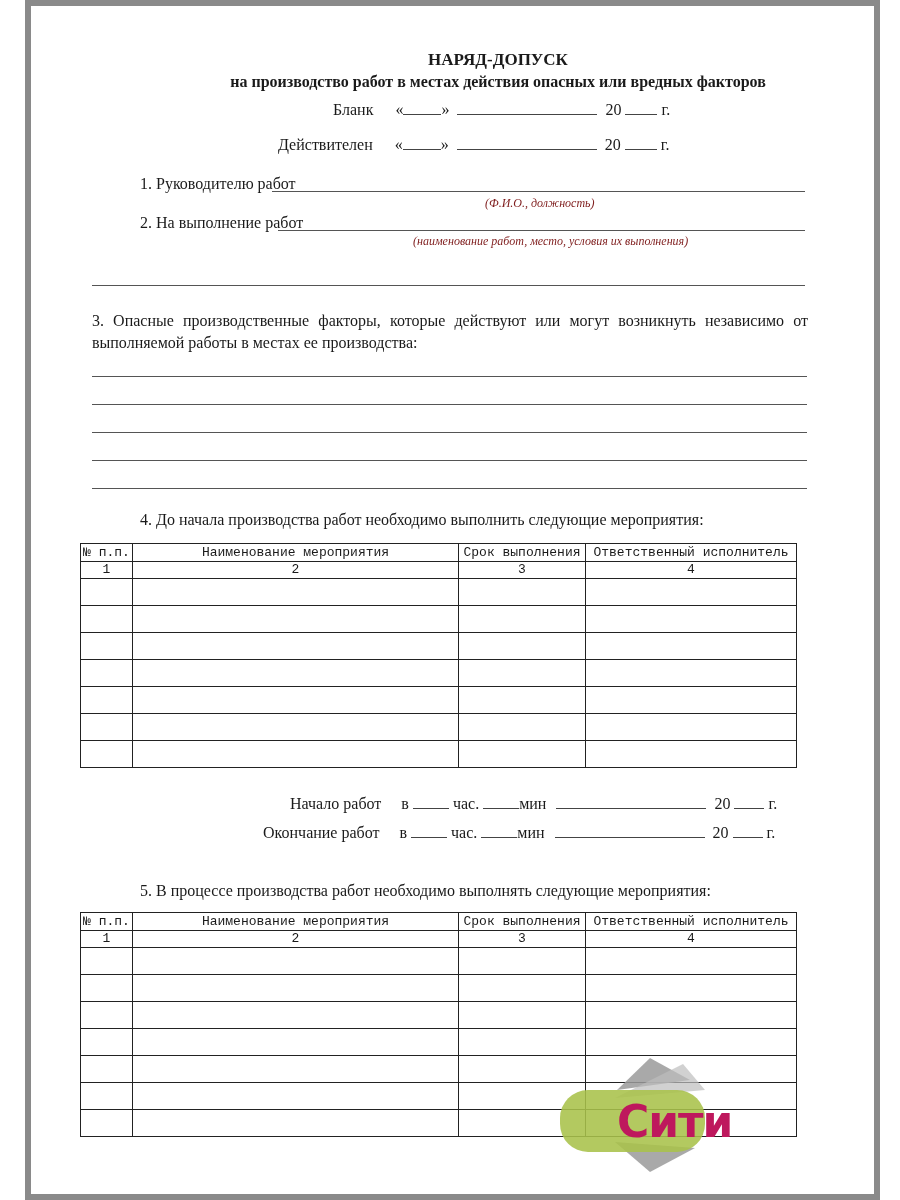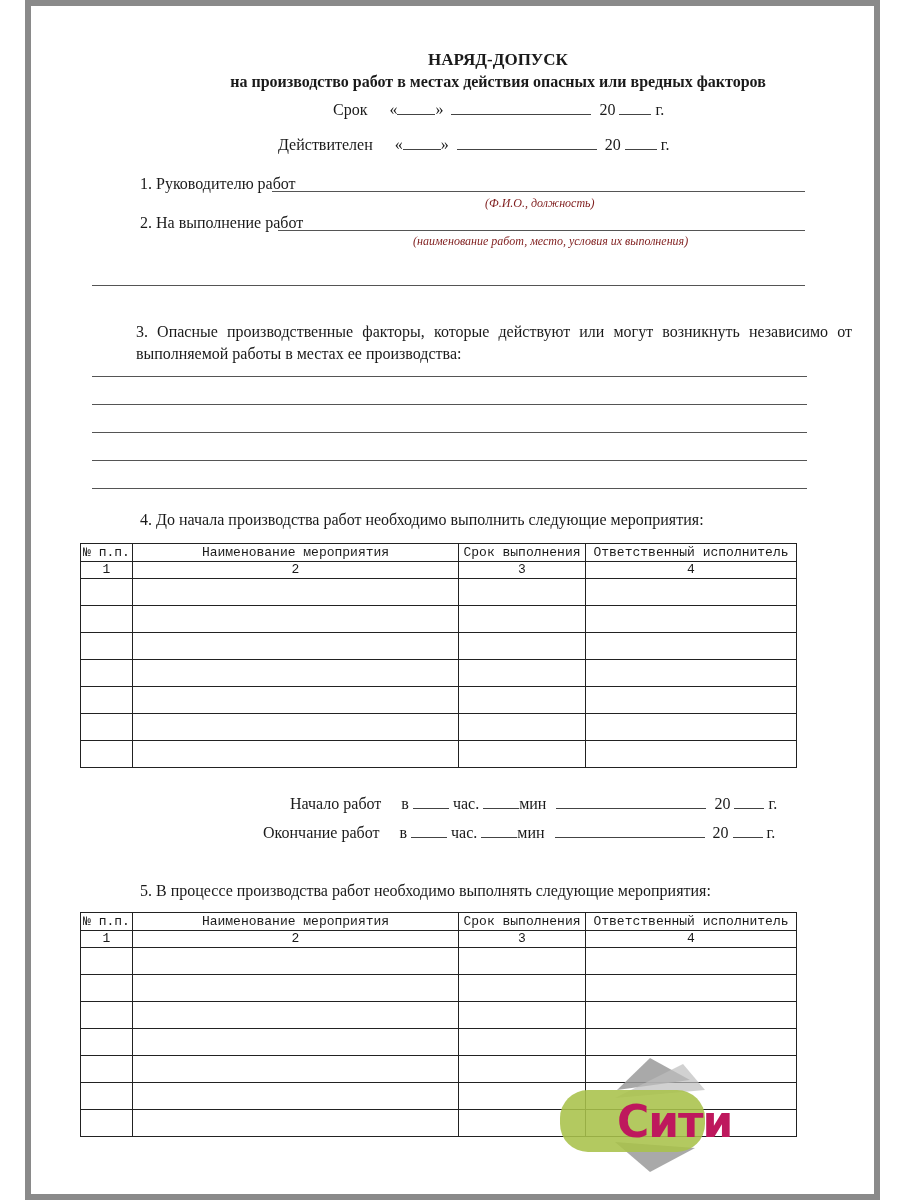--- a/index.html
+++ b/index.html
@@ -26,21 +26,21 @@
 </style>
 </head>
 <body>
 
 <div class="page"></div>
 
 <div class="abs title">НАРЯД-ДОПУСК</div>
 <div class="abs subtitle">на производство работ в местах действия опасных или вредных факторов</div>
 
 <div class="abs t15" style="left:285px; top:100px;">
-  <span>Срок</span>
+  <span>Бланк</span>
   <span style="display:inline-block;width:14px;"></span>
   <span>«</span><span class="blank" style="width:38px;"></span><span>»</span>
   <span class="blank" style="width:140px;margin-left:4px;"></span>
   <span style="margin-left:4px;">20</span>
   <span class="blank" style="width:32px;"></span>
   <span>г.</span>
 </div>
 <div class="abs t15" style="left:230px; top:135px;">
   <span>Действителен</span>
   <span style="display:inline-block;width:14px;"></span>
@@ -53,21 +53,21 @@
 
 <div class="abs t15" style="left:92px; top:175px;">1. Руководителю работ</div>
 <div class="line" style="left:272px; top:176px; width:533px; height:15px;"></div>
 <div class="abs it" style="left:437px; top:196px;">(Ф.И.О., должность)</div>
 
 <div class="abs t15" style="left:92px; top:214px;">2. На выполнение работ</div>
 <div class="line" style="left:278px; top:215px; width:527px; height:15px;"></div>
 <div class="abs it" style="left:365px; top:234px;">(наименование работ, место, условия их выполнения)</div>
 <div class="line" style="left:92px; top:270px; width:713px; height:15px;"></div>
 
-<div class="para" style="top:321px;margin-left:44px;">3. Опасные производственные факторы, которые действуют или могут возникнуть независимо от выполняемой работы в местах ее производства:</div>
+<div class="para" style="top:310px;">3. Опасные производственные факторы, которые действуют или могут возникнуть независимо от выполняемой работы в местах ее производства:</div>
 <div class="line" style="left:92px; top:361px; width:715px; height:15px;"></div>
 <div class="line" style="left:92px; top:389px; width:715px; height:15px;"></div>
 <div class="line" style="left:92px; top:417px; width:715px; height:15px;"></div>
 <div class="line" style="left:92px; top:445px; width:715px; height:15px;"></div>
 <div class="line" style="left:92px; top:473px; width:715px; height:15px;"></div>
 
 <div class="abs t15" style="left:92px; top:511px;">4. До начала производства работ необходимо выполнить следующие мероприятия:</div>
 <table class="grid" style="top:543px;">
   <colgroup>
       <col style="width:52px">

